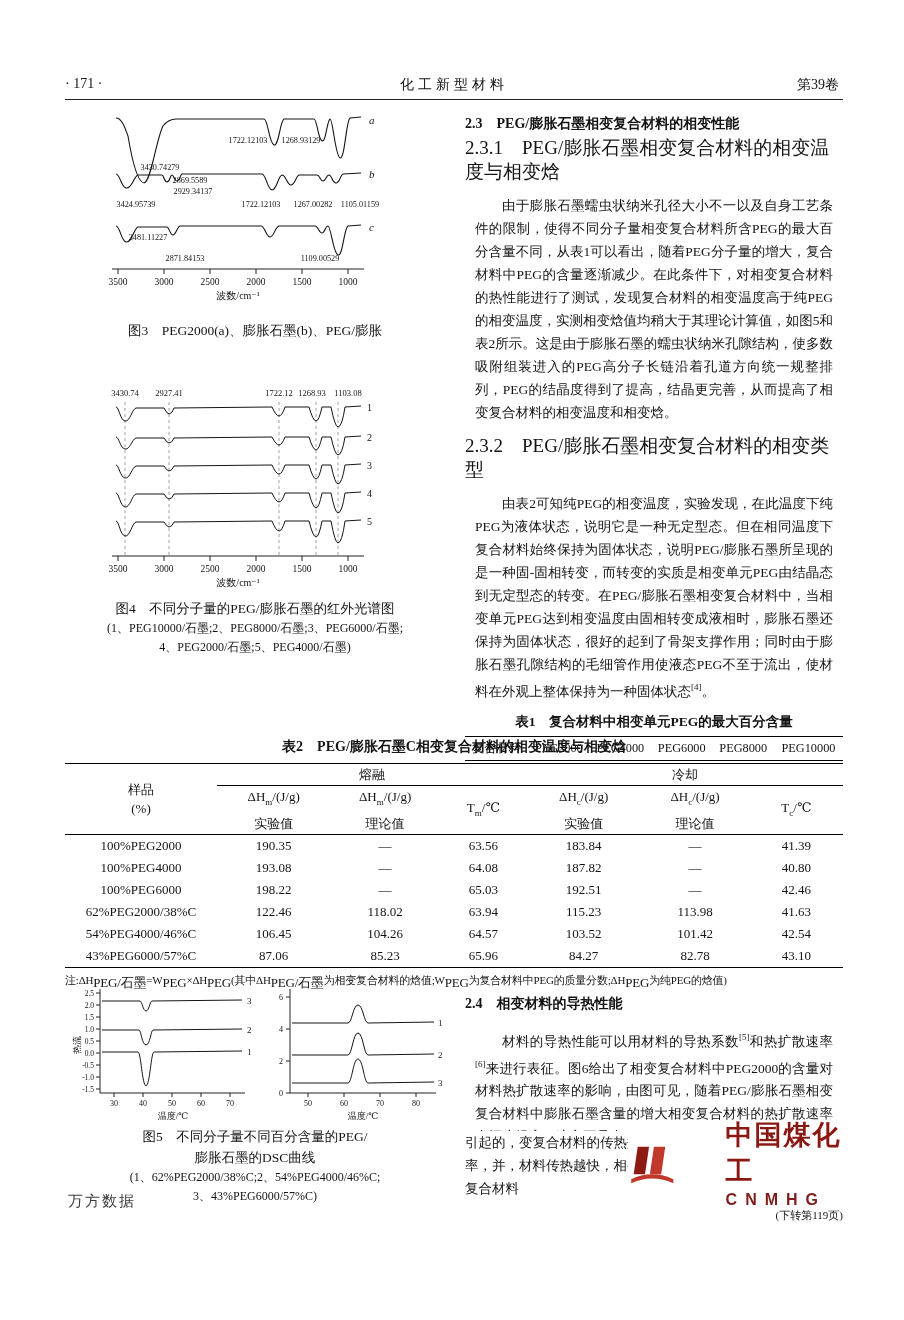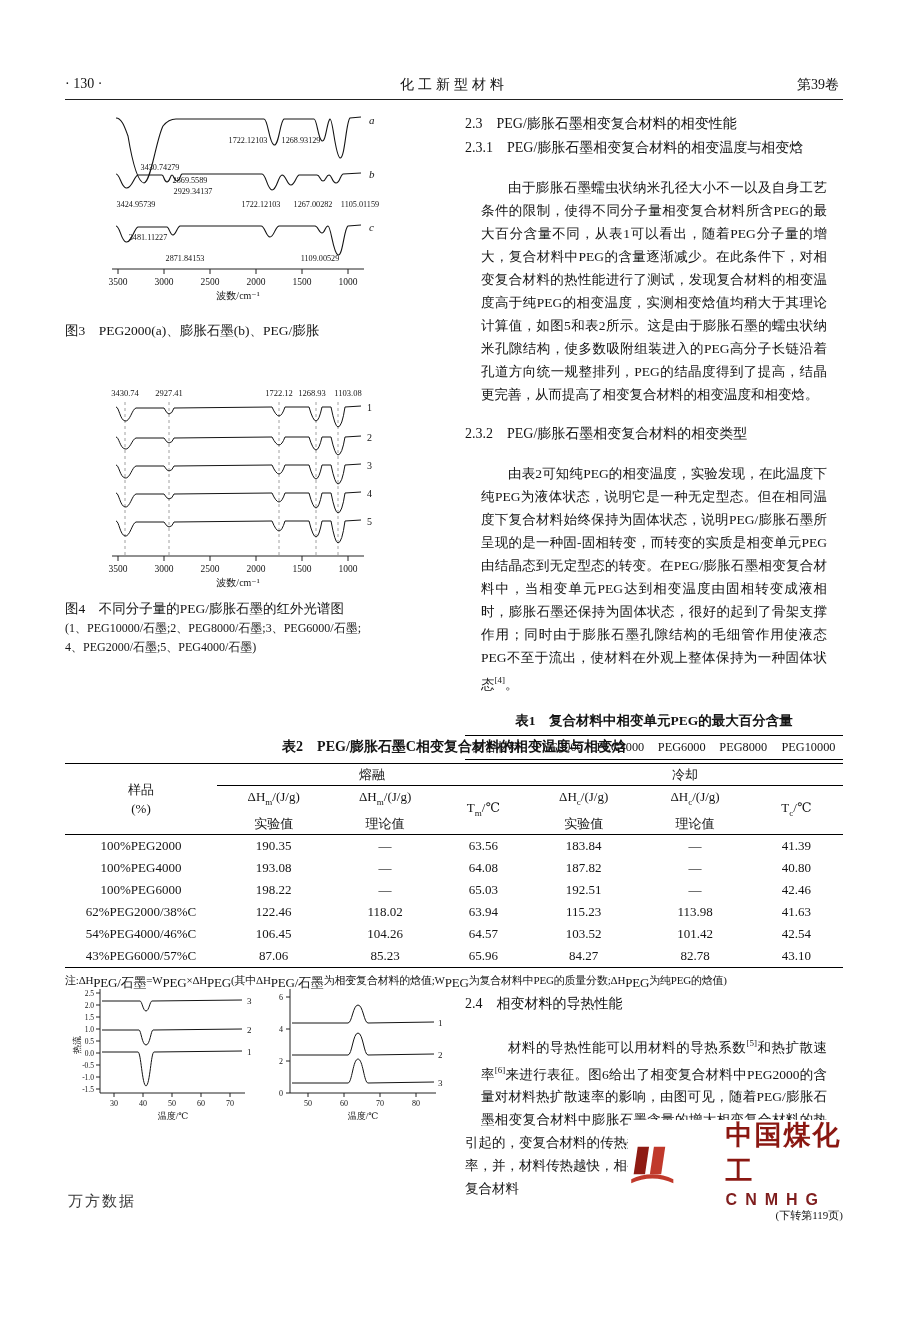--- a/index.html
+++ b/index.html
@@ -7,28 +7,28 @@
         font-family:"Liberation Serif","DejaVu Serif",serif;color:#141414;overflow:hidden;}
   .abs{position:absolute;}
   
   .hdr{position:absolute;left:65px;top:76px;width:778px;font-size:14px;}
   .hdr .pnum{position:absolute;left:0;top:0;}
   .hdr .jour{position:absolute;left:0;right:0;text-align:center;letter-spacing:4px;}
   .hdr .vol{position:absolute;right:4px;top:0;}
   .hdr-rule{position:absolute;left:65px;top:99px;width:778px;border-top:1.3px solid #222;}
   
   svg text{fill:#141414;}
-  .cap{position:absolute;left:65px;width:380px;text-align:left;}
+  .cap{position:absolute;left:65px;width:380px;text-align:center;}
   .cap .l1{font-size:13.5px;line-height:21px;}
   .cap .l2{font-size:12px;line-height:19px;}
   
   .rcol{position:absolute;left:465px;top:112px;width:378px;}
-  .h1{font-weight:normal;font-size:14px;line-height:24px;margin:0;}
-  .hsub{font-size:14px;line-height:24px;margin:0;}
-  p.body{margin:16px;font-size:13.5px;line-height:23px;text-align:justify;text-indent:2em;}
+  .h1{font-weight:bold;font-size:14px;line-height:24px;margin:0;}
+  .hsub{font-size:19px;line-height:24px;margin:0;}
+  p.body{margin:10px;font-size:13.5px;line-height:23px;text-align:justify;text-indent:2em;}
   sup.ref{font-size:9px;}
   
   .t1title{font-weight:bold;font-size:13.5px;text-align:center;margin:8px 0 5px 0;}
   table.t1{width:100%;border-collapse:collapse;font-size:12.3px;
            border-top:1.4px solid #000;border-bottom:1.4px solid #000;}
   table.t1 td{padding:3px 1px;text-align:center;}
   table.t1 tr:first-child td{border-bottom:0.8px solid #000;}
   
   .t2wrap{position:absolute;left:65px;top:738px;width:778px;}
   .t2title{font-weight:bold;font-size:14px;text-align:center;margin:0 0 7px 0;}
@@ -55,21 +55,21 @@
   .wm-en{font-size:16px;font-weight:bold;color:#7f1d1d;letter-spacing:8px;margin-top:2px;
          font-family:"Liberation Sans","DejaVu Sans",sans-serif;}
   .wanfang{position:absolute;left:68px;top:1192px;font-size:15px;color:#3a3a3a;letter-spacing:2px;}
 </style>
 </head>
 <body>
 
 <div id="page">
 
   <div class="hdr">
-    <span class="pnum">· 130 ·</span>
+    <span class="pnum">· 171 ·</span>
     <span class="jour">化工新型材料</span>
     <span class="vol">第39卷</span>
   </div>
   <div class="hdr-rule"></div>
 
   <svg class="abs" style="left:68px;top:104px;" width="370" height="200" viewBox="0 0 370 200">
     <path d="M48,14 C54,14 57,24 60,32 C64,56 69,78 76,79 C83,78 88,36 95,22 C99,17 103,15 108,15 L196,15 C200,15 201,39 206,41 C211,42 212,17 216,15 L246,15 C249,15 250,35 254,37 C258,38 259,17 262,15 C265,15 267,51 272,54 C277,55 278,17 282,14 L293,13" fill="none" stroke="#141414" stroke-width="1.1"></path>
     <path d="M48,70 C52,70 53,83 58,84 C64,85 66,72 70,71 L94,71 C96,71 96,78 99,78 C102,78 102,71 104,71 C106,71 106,77 109,77 C112,77 112,71 114,70 L194,70 C198,70 199,85 204,86 C209,86 210,72 214,71 C218,71 219,81 223,81 C227,81 228,72 231,71 L249,71 C252,71 252,77 255,77 C258,77 258,71 261,71 C264,71 264,79 268,79 C272,79 272,71 275,70 L293,69" fill="none" stroke="#141414" stroke-width="1.1"></path>
     <path d="M48,122 C52,122 53,137 58,138 C64,139 66,124 70,123 L99,123 C101,123 102,131 105,131 C108,131 109,123 112,122 L193,122 C197,122 198,133 202,133 C206,133 207,123 211,122 L247,122 C250,122 251,129 254,129 C257,129 257,122 260,122 C263,122 265,149 270,151 C275,152 276,124 280,122 L293,121" fill="none" stroke="#141414" stroke-width="1.1"></path>
     <line x1="44" y1="165" x2="296" y2="165" stroke="#222" stroke-width="1"></line>
@@ -325,20 +325,26 @@
     <text x="112" y="123" font-size="8" text-anchor="middle">70</text>
     <text x="148" y="123" font-size="8" text-anchor="middle">80</text>
     <text x="95" y="136" font-size="9" text-anchor="middle">温度/℃</text>
     <path d="M24,40 L80,40 C84,40 85,22 90,22 C95,22 96,40 100,40 L166,39" fill="none" stroke="#141414" stroke-width="1"></path>
     <path d="M24,72 L80,72 C84,72 85,50 90,50 C95,50 96,72 100,72 L166,71" fill="none" stroke="#141414" stroke-width="1"></path>
     <path d="M24,100 L80,100 C84,100 85,76 90,76 C95,76 96,100 100,100 L166,99" fill="none" stroke="#141414" stroke-width="1"></path>
     <text x="170" y="43" font-size="9">1</text>
     <text x="170" y="75" font-size="9">2</text>
     <text x="170" y="103" font-size="9">3</text>
   </svg>
+  <div class="cap" style="top:1126px;">
+    <div class="l1">图5　不同分子量不同百分含量的PEG/</div>
+    <div class="l1">膨胀石墨的DSC曲线</div>
+    <div class="l2">(1、62%PEG2000/38%C;2、54%PEG4000/46%C;</div>
+    <div class="l2">3、43%PEG6000/57%C)</div>
+  </div>
 
   <div class="sec24">
     <div class="h1">2.4　相变材料的导热性能</div>
     <div class="p24">
       <p class="body"><span>材料的导热性能可以用材料的导热系数</span><sup class="ref">[5]</sup><span>和热扩散速率</span><sup class="ref">[6]</sup><span>来进行表征。图6给出了相变复合材料中PEG2000的含量对材料热扩散速率的影响，由图可见，随着PEG/膨胀石墨相变复合材料中膨胀石墨含量的增大相变复合材料的热扩散速率大幅度提高。这主要是由膨胀石墨具有较高的导热系数</span></p>
     </div>
     <div class="frag"><span>引起的，</span><span>变复合材料的传热效</span></div>
     <div class="frag"><span>率，并</span><span>，材料传热越快，相变</span></div>
     <div class="frag"><span>复合材料</span></div>
   </div>

